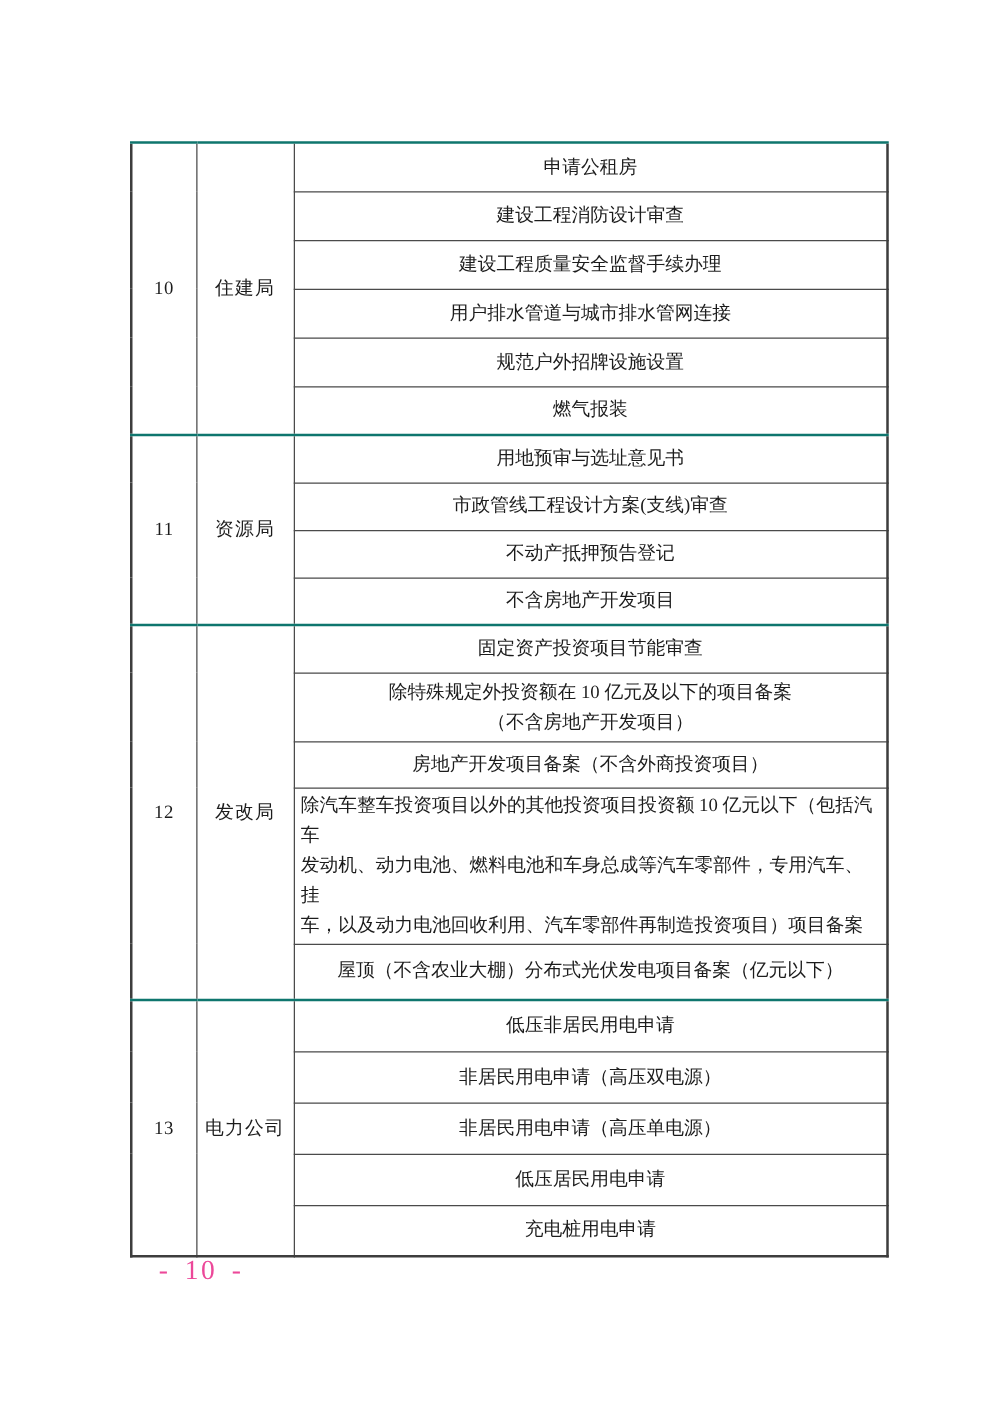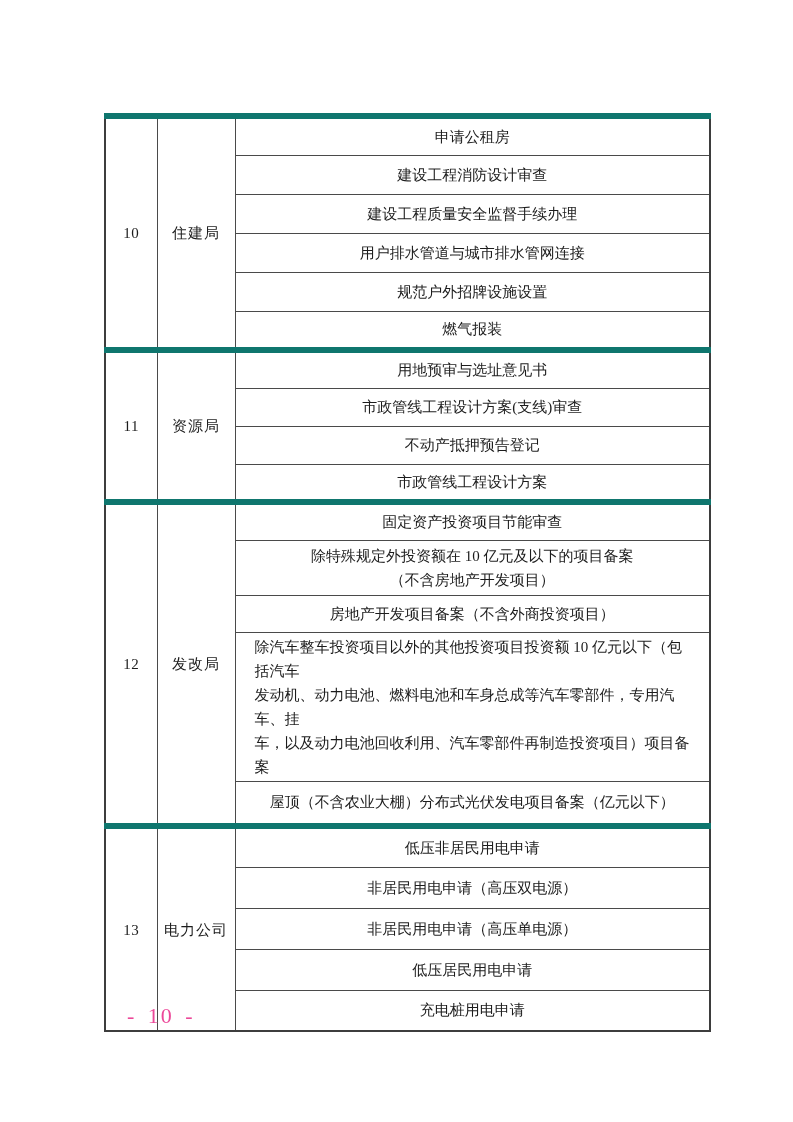--- a/index.html
+++ b/index.html
@@ -29,36 +29,36 @@
     border: 1px solid #4a4a4a;
     vertical-align: middle;
     text-align: center;
     font-size: 15px;
     line-height: 1.6;
     padding: 2px 4px;
     overflow: hidden;
   }
   
   tr.group-start td {
-    border-top: 6px solid #0f766e;
+    border-top: 2px solid #0f766e;
   }
   td.col-num {
     font-size: 15px;
     letter-spacing: 0.5px;
   }
   td.col-dept {
     font-size: 15px;
     letter-spacing: 1px;
   }
   td.col-item {
     white-space: pre-line;
   }
   td.col-item.left {
     text-align: left;
-    padding: 2px 19px;
+    padding: 2px 5px;
   }
   .page-footer {
     position: absolute;
     left: 127px;
     top: 1003px;
     font-size: 22px;
     letter-spacing: 2px;
     word-spacing: 4px;
     color: #ec4899;
   }
@@ -100,21 +100,21 @@
           <td class="col-dept" rowspan="4">资源局</td>
           <td class="col-item">用地预审与选址意见书</td>
         </tr>
         <tr style="height: 38px;">
           <td class="col-item">市政管线工程设计方案(支线)审查</td>
         </tr>
         <tr style="height: 38px;">
           <td class="col-item">不动产抵押预告登记</td>
         </tr>
         <tr style="height: 38px;">
-          <td class="col-item">市政管线工程设计方案</td>
+          <td class="col-item">不含房地产开发项目</td>
         </tr>
         <tr class="group-start" style="height: 38px;">
           <td class="col-num" rowspan="5">12</td>
           <td class="col-dept" rowspan="5">发改局</td>
           <td class="col-item">固定资产投资项目节能审查</td>
         </tr>
         <tr style="height: 55px;">
           <td class="col-item">除特殊规定外投资额在 10 亿元及以下的项目备案
 （不含房地产开发项目）</td>
         </tr>

